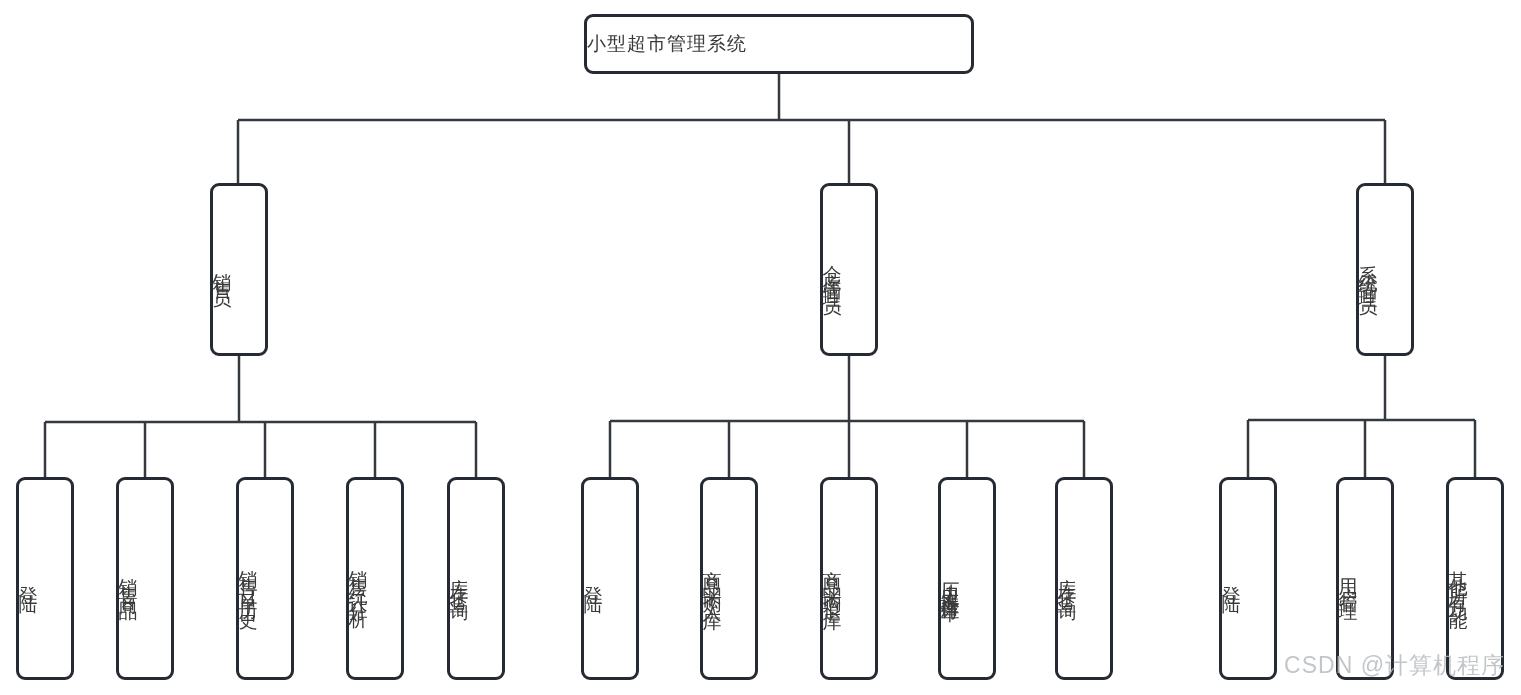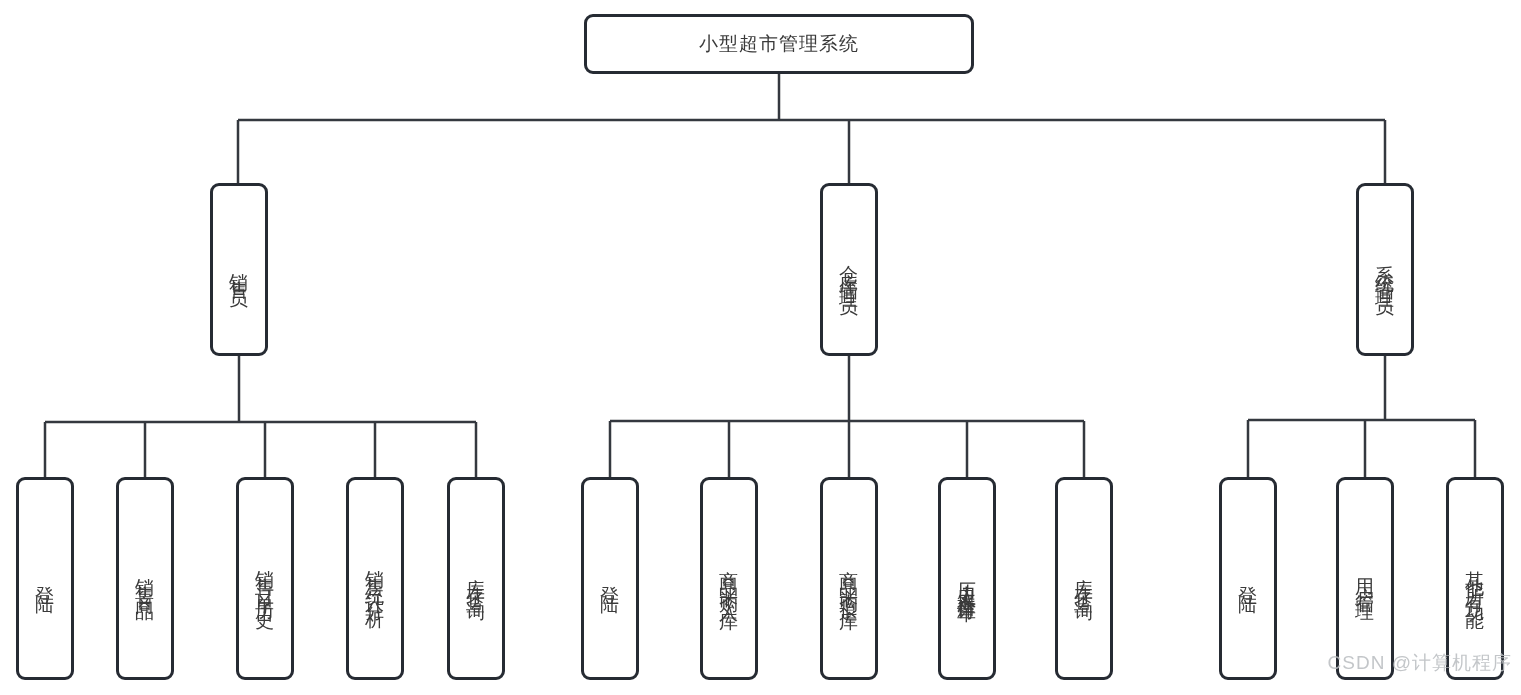--- a/index.html
+++ b/index.html
@@ -23,21 +23,21 @@
     z-index: 1;
   }
   .node {
     position: absolute;
     box-sizing: border-box;
     background: #ffffff;
     border: 3px solid #262b33;
     border-radius: 9px;
     display: flex;
     align-items: center;
-    justify-content: center;
+    justify-content: flex-start;
     z-index: 2;
     color: #3a3a3a;
   }
   .node-root {
     left: 584px; top: 14px;
     width: 390px; height: 60px;
     font-size: 19px;
     letter-spacing: 1px;
   }
   .node-l2 {
@@ -53,24 +53,24 @@
     text-orientation: upright;
     font-size: 19px;
     letter-spacing: 8px;
     line-height: 1;
     color: #3a3a3a;
     white-space: nowrap;
   }
   .v-tight { letter-spacing: 3px; }
   #watermark {
     position: absolute;
-    right: 9px;
+    right: 16px;
     top: 650px;
     z-index: 3;
-    font-size: 19px;
+    font-size: 23px;
     letter-spacing: 1px;
     color: rgba(185, 188, 191, 0.85);
     white-space: nowrap;
   }
 </style>
 </head>
 <body>
 
 <div id="canvas">
 

